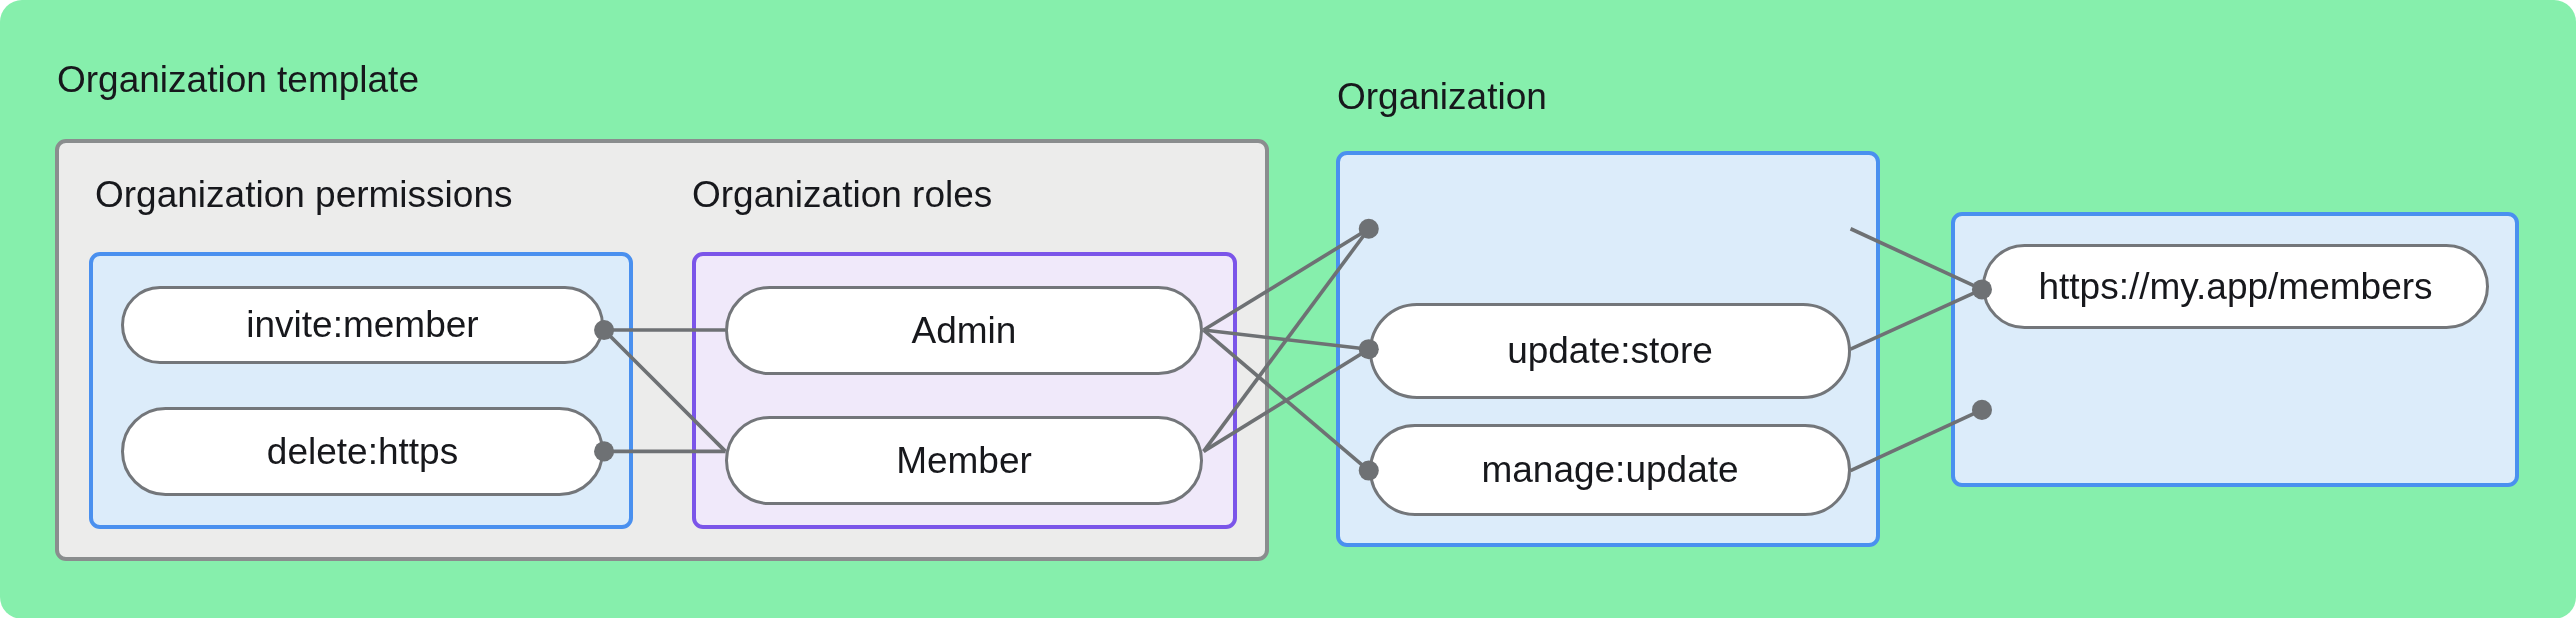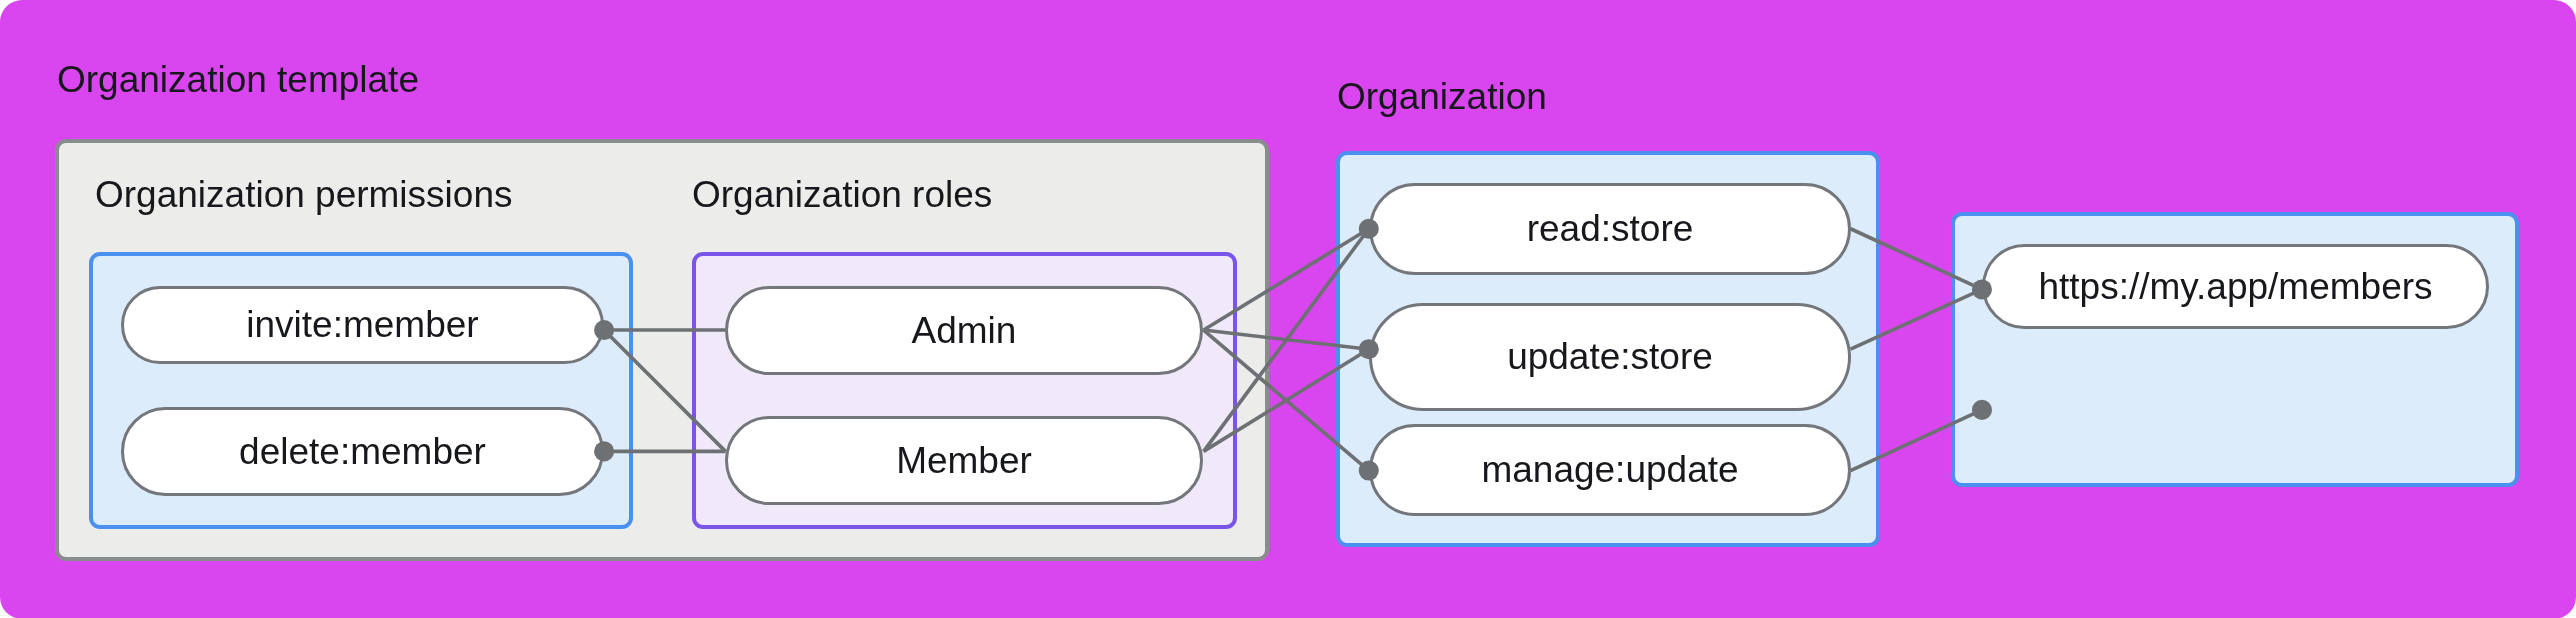--- a/index.html
+++ b/index.html
@@ -1,20 +1,20 @@
 <!DOCTYPE html>
 <html style="font-size:14.6px"><head>
 <meta charset="utf-8">
 <style>
   html,body{margin:0;padding:0;background:#ffffff;}
   body{font-family:"Liberation Sans","DejaVu Sans",sans-serif;}
   .canvas{
     position:relative;
     width:2576px;height:619px;
-    background:#d946ef;
+    background:#86efac;
     border-radius:22px;
     overflow:hidden;
   }
   .outer-label,.heading{
     position:absolute;
     font-size:37px;
     line-height:1.2;
     color:#17181c;
     white-space:nowrap;
     z-index:2;
@@ -77,27 +77,26 @@
   <div class="box gray" style="left:55px;top:139px;width:1214px;height:422px"></div>
   <div class="heading" style="left:95px;top:173px">Organization permissions</div>
   <div class="heading" style="left:692px;top:173px">Organization roles</div>
 
   <div class="box blue" style="left:89px;top:252px;width:544px;height:277px"></div>
   <div class="box purple" style="left:692px;top:252px;width:545px;height:277px"></div>
   <div class="box blue" style="left:1336px;top:151px;width:544px;height:396px"></div>
   <div class="box blue" style="left:1951px;top:212px;width:568px;height:275px"></div>
 
   <div class="pill" style="left:121px;top:286px;width:483px;height:78px">invite:member</div>
-  <div class="pill" style="left:121px;top:407px;width:483px;height:89px">delete:member</div>
+  <div class="pill" style="left:121px;top:407px;width:483px;height:89px">delete:https</div>
 
   <div class="pill" style="left:725px;top:286px;width:478px;height:89px">Admin</div>
   <div class="pill" style="left:725px;top:416px;width:478px;height:89px">Member</div>
 
-  <div class="pill" style="left:1369px;top:183px;width:482px;height:92px">read:store</div>
-  <div class="pill" style="left:1369px;top:303px;width:482px;height:108px">update:store</div>
+  <div class="pill" style="left:1369px;top:303px;width:482px;height:96px">update:store</div>
   <div class="pill" style="left:1369px;top:424px;width:482px;height:92px">manage:update</div>
 
   <div class="pill" style="left:1982px;top:244px;width:507px;height:85px">https://my.app/members</div>
 
   <svg class="connector-layer" id="connectors" viewBox="0 0 2823 678">
       <line x1="662" y1="361.5" x2="795" y2="361.5"></line>
       <line x1="662" y1="361.5" x2="795" y2="494.5"></line>
       <line x1="662" y1="494.5" x2="795" y2="494.5"></line>
       <line x1="1319" y1="361.5" x2="1500" y2="250.5"></line>
       <line x1="1319" y1="361.5" x2="1500" y2="382.5"></line>

